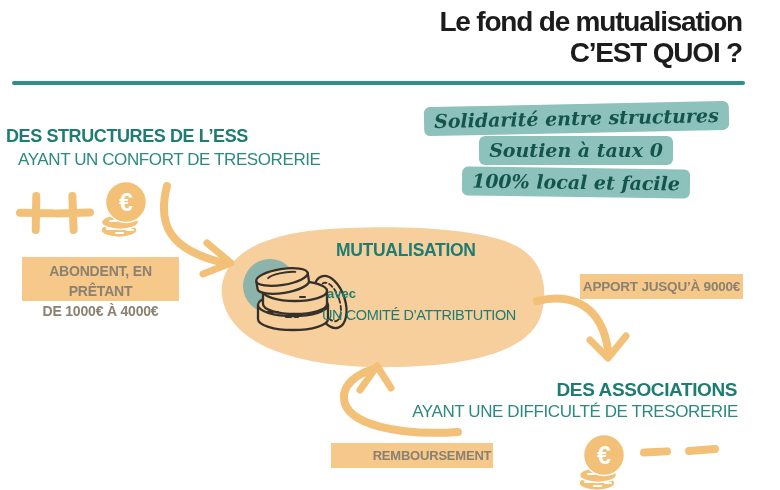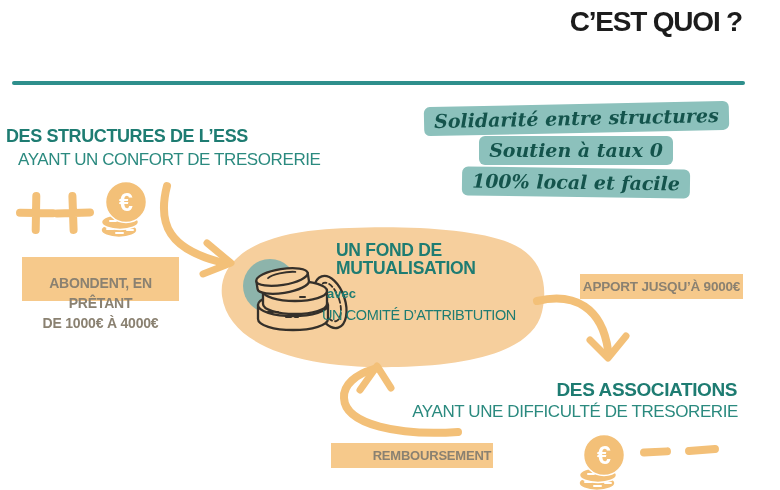--- a/index.html
+++ b/index.html
@@ -22,21 +22,21 @@
            align-items:center;gap:3px;}
   .hl{display:inline-block;background:#8cc1bc;color:#14544c;border-radius:6px;
       font-family:"DejaVu Serif",serif;font-style:italic;font-weight:bold;
       font-size:19px;line-height:25px;padding:2px 10px;white-space:nowrap;}
   .hl:nth-child(1){transform:rotate(-1.2deg);}
   .hl:nth-child(3){transform:rotate(0.8deg);}
   
   .badge{background:#f6c98b;color:#8a8171;font-weight:bold;text-align:center;
          letter-spacing:-0.2px;}
   .badge-left{left:22px;top:257px;width:157px;height:44px;font-size:14px;
-              line-height:20px;padding-top:16px;box-sizing:border-box;}
+              line-height:20px;padding-top:4px;box-sizing:border-box;}
   .badge-right{left:580px;top:274px;width:163px;height:25px;font-size:13.5px;
                line-height:25px;}
   .badge-remb{left:331px;top:443px;width:122px;height:25px;font-size:13px;
               line-height:25px;padding-left:40px;}
   
   .blob-title{left:336px;top:241px;color:#1e7c72;font-weight:bold;font-size:17.5px;
               line-height:18px;letter-spacing:-0.3px;}
   .blob-avec{left:327px;top:286px;width:170px;text-align:left;color:#1e7c72;
              font-weight:bold;font-size:13px;}
   .blob-items{left:322px;top:306px;width:180px;text-align:center;color:#1e7c72;
@@ -106,39 +106,39 @@
 
   <g fill="#f3c078">
     <rect x="640" y="448" width="31" height="8" rx="4" transform="rotate(-3 655 452)"></rect>
   </g>
   <g fill="#f3c078">
     <rect x="685" y="446" width="34" height="8" rx="4" transform="rotate(-4 702 450)"></rect>
   </g>
 </svg>
 
 <div class="abs title">
+  <div>Le fond de mutualisation</div>
   <div>C’EST QUOI ?</div>
 </div>
 <div class="abs rule"></div>
 
 <div class="abs h-teal left-head">DES STRUCTURES DE L’ESS</div>
 <div class="abs sub-teal left-sub">AYANT UN CONFORT DE TRESORERIE</div>
 <div class="abs badge badge-left">
   <div>ABONDENT, EN PRÊTANT</div>
   <div>DE 1000€ À 4000€</div>
 </div>
 
 <div class="abs hl-wrap">
   <span class="hl">Solidarité entre structures</span>
   <span class="hl">Soutien à taux 0</span>
   <span class="hl">100% local et facile</span>
 </div>
 
 <div class="abs blob-title">
-  <div>UN FOND DE</div>
   <div>MUTUALISATION</div>
 </div>
 <div class="abs blob-avec">avec</div>
 <div class="abs blob-items">
   <div>UN COMITÉ D’ATTRIBTUTION</div>
 </div>
 
 <div class="abs badge badge-right">APPORT JUSQU’À 9000€</div>
 <div class="abs h-teal assoc-head">DES ASSOCIATIONS</div>
 <div class="abs sub-teal assoc-sub">AYANT UNE DIFFICULTÉ DE TRESORERIE</div>

